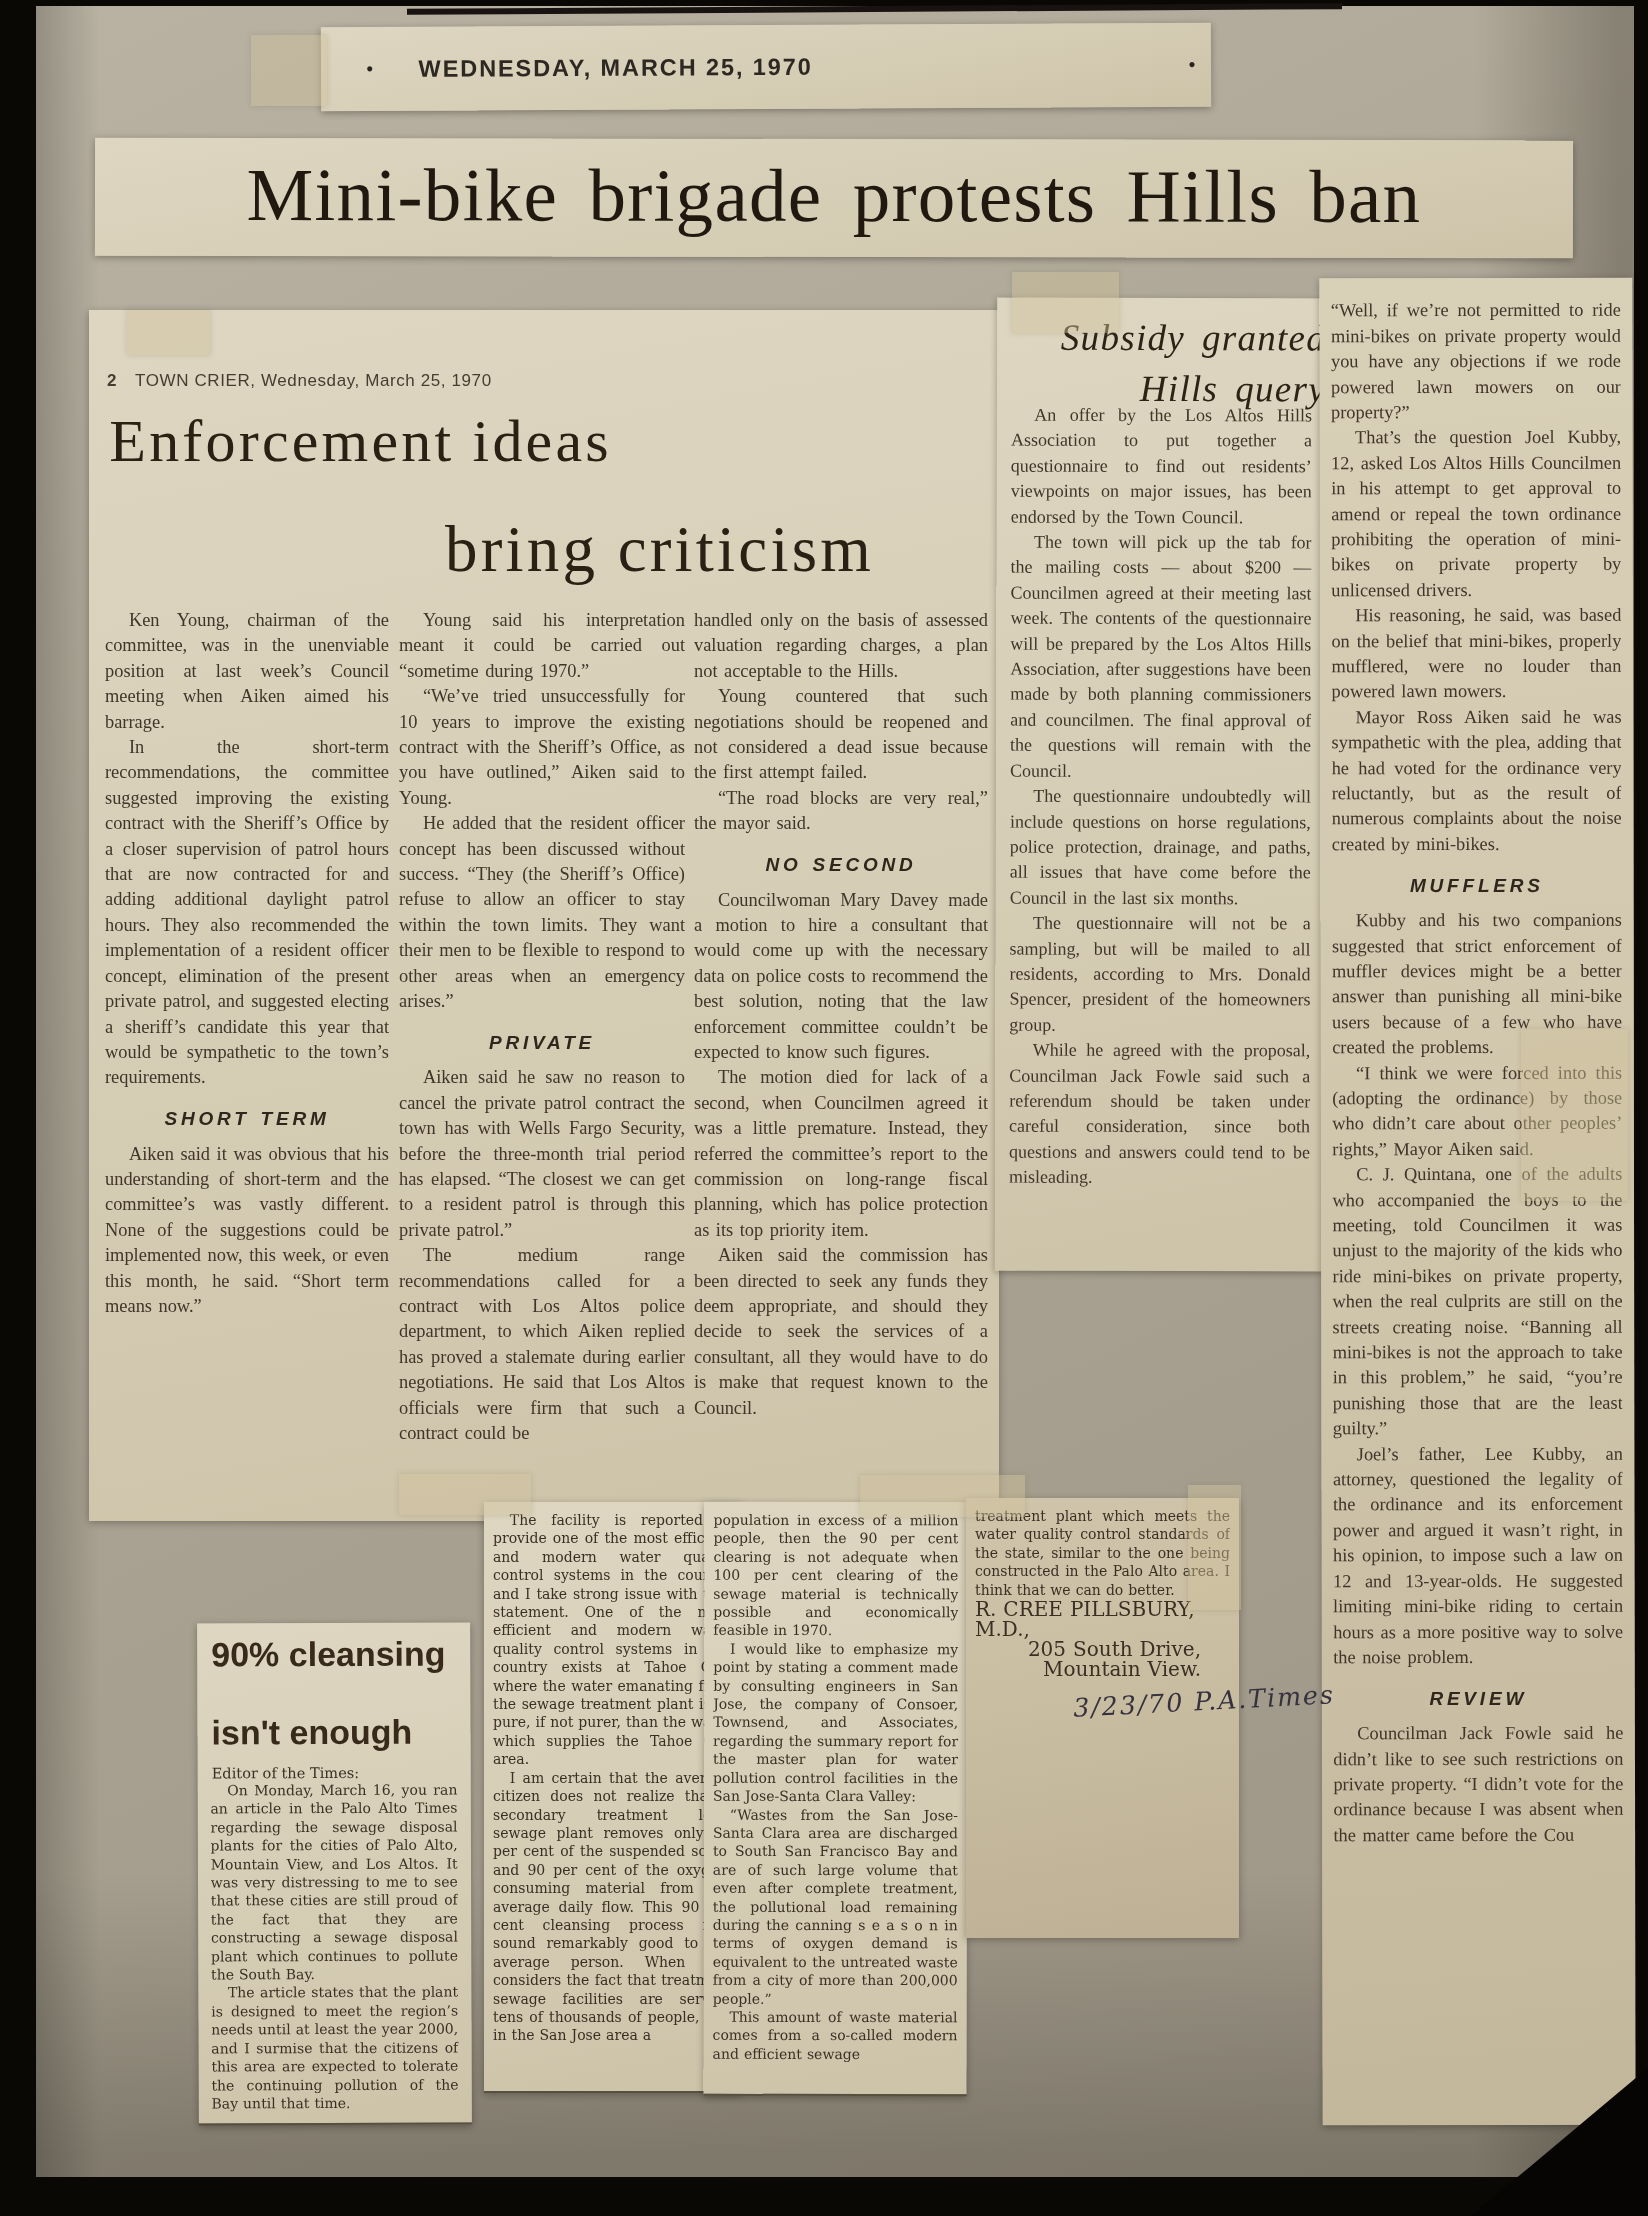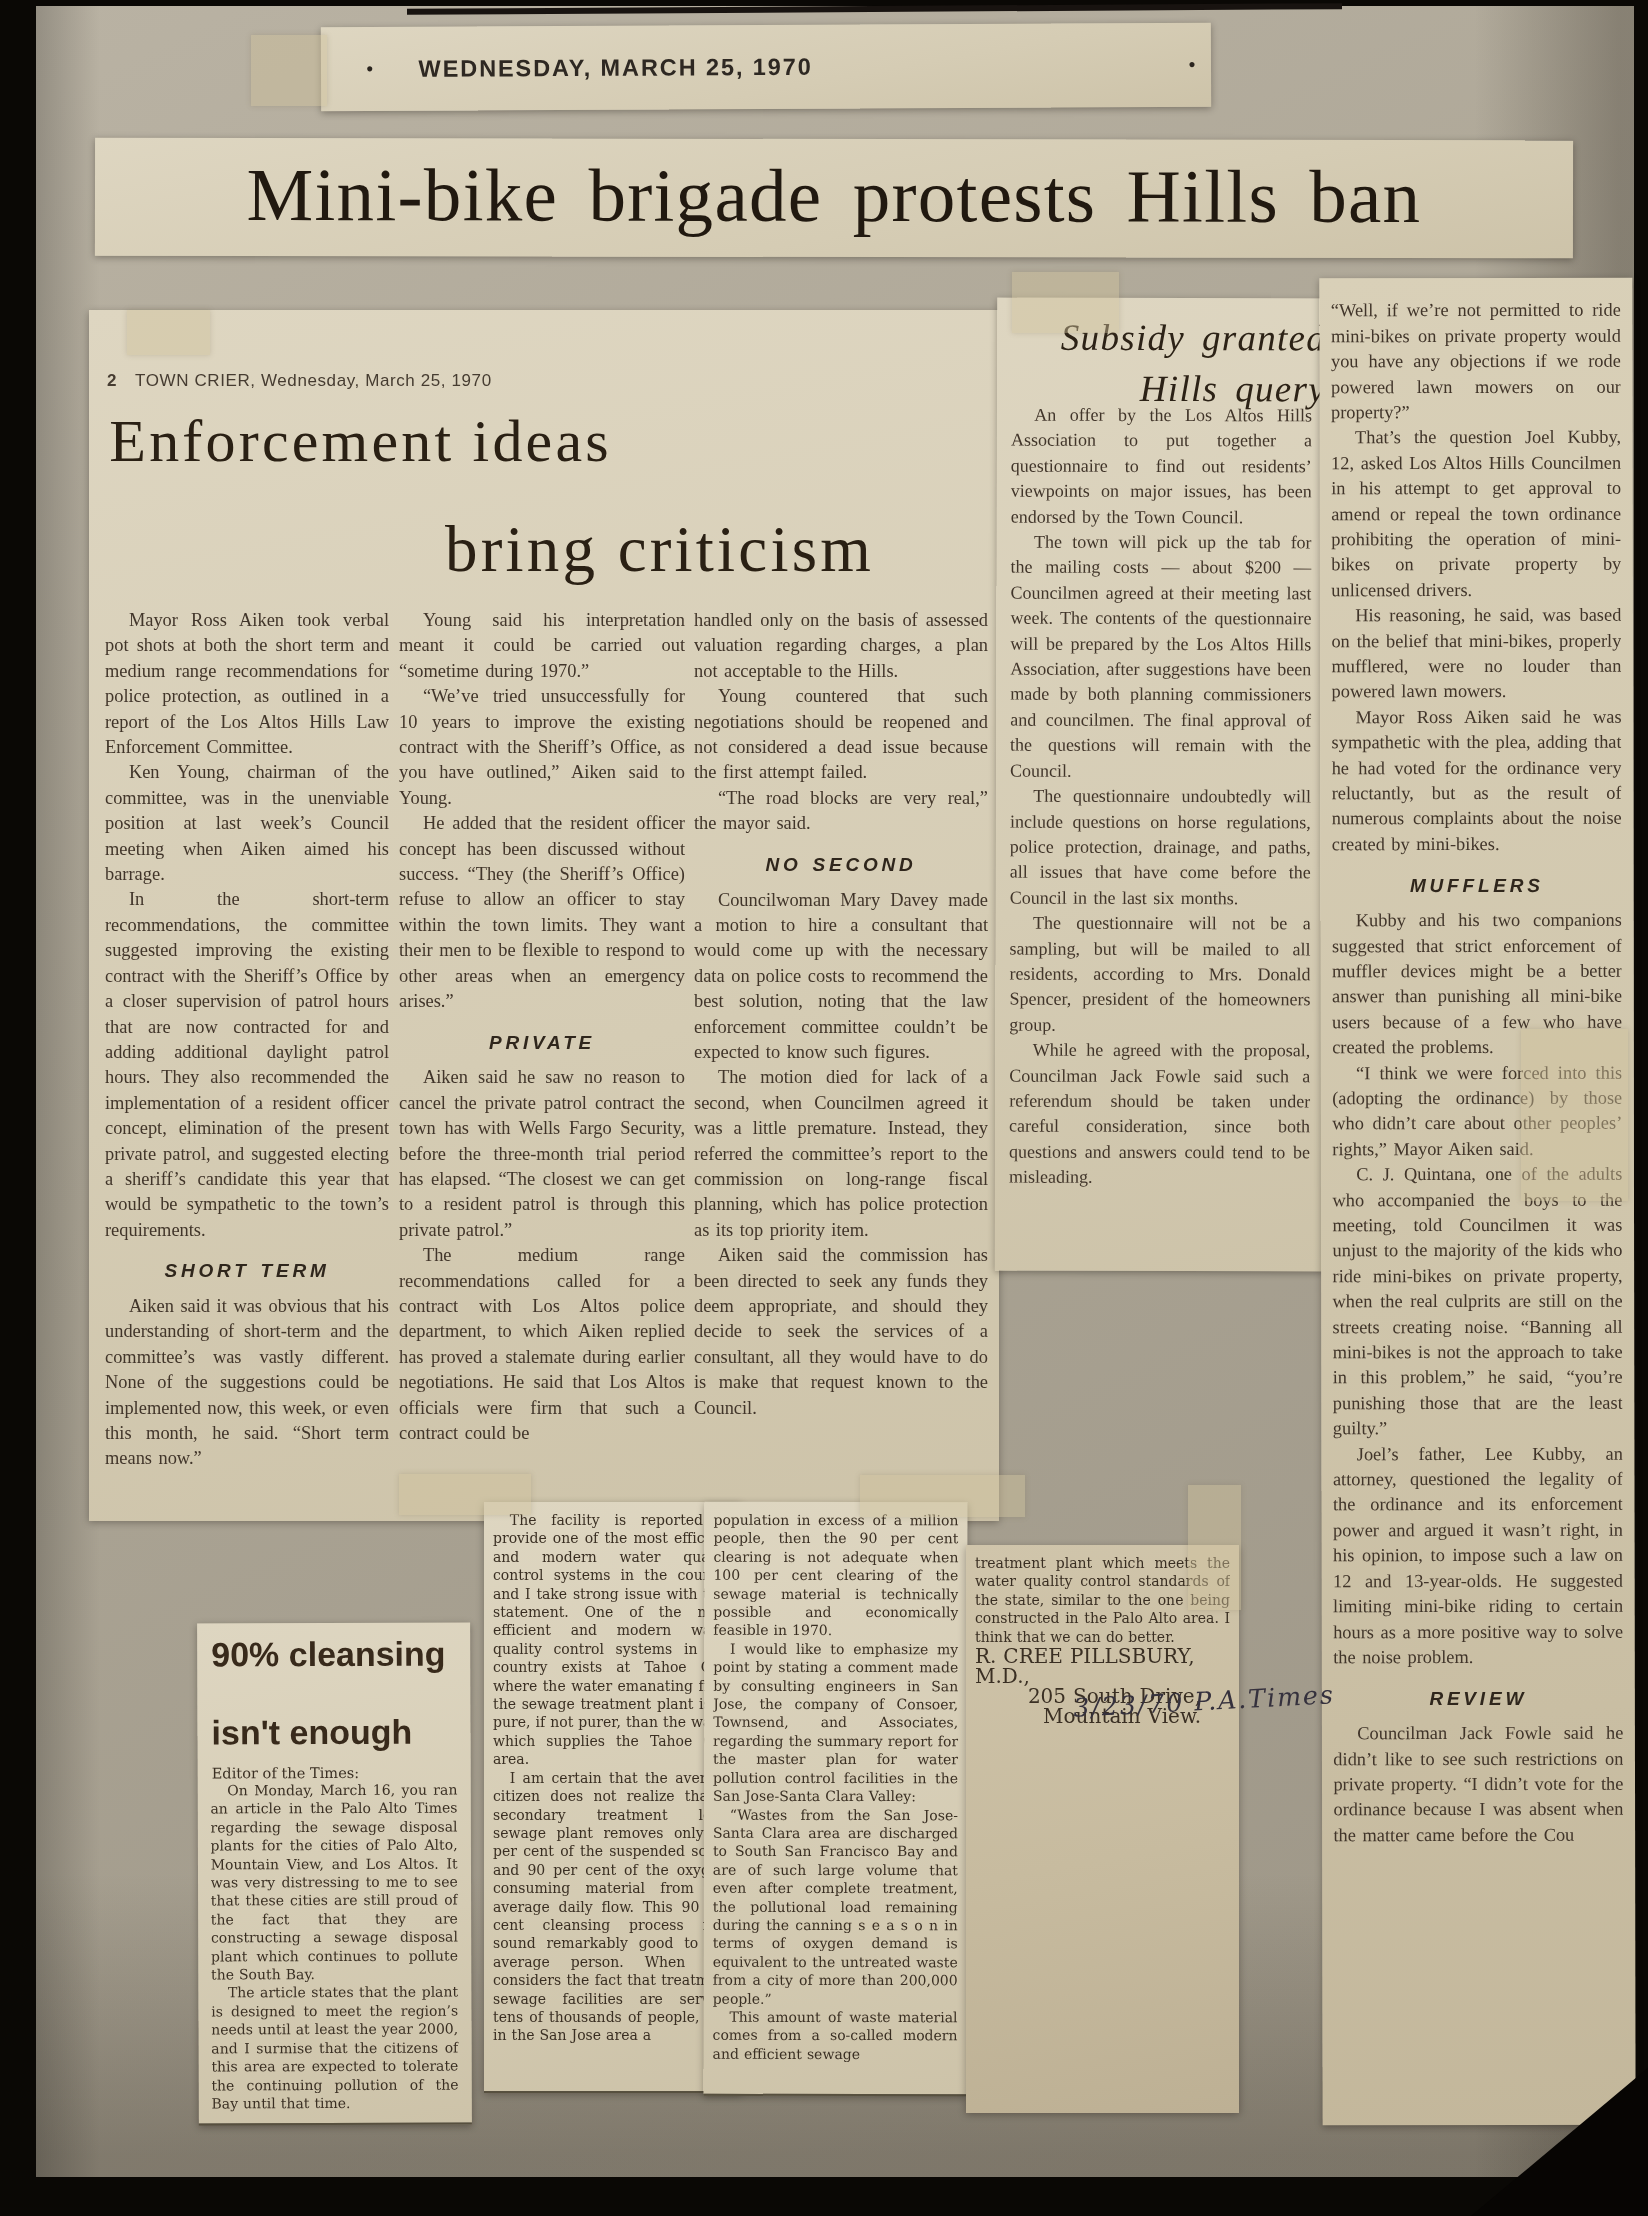--- a/index.html
+++ b/index.html
@@ -66,21 +66,21 @@
                       border-bottom:2.5px solid #57503f; box-sizing:border-box; transform:rotate(-0.2deg); }
   .letter-h { font-family:"Liberation Sans",sans-serif; font-weight:bold; font-size:34px;
               line-height:41px; color:#382a1b; margin-left:14px;margin-top:37px; }
   .letter-h.l1 { margin-top:11.4px; }
   .salutation { margin:10.2px 0 3.8px 14px; font-family:"DejaVu Serif",serif; font-size:14.6px; color:#3a2f23; }
   .letter-col1-body { position:absolute; left:12.7px; top:158px; width:247px; height:331px; overflow:hidden; }
 
   .letter-col { border-bottom:2.5px solid #57503f; box-sizing:border-box; }
   .letter-col2 { left:456px;  top:1502px; width:257px; height:591px;margin-left:28px; }
   .letter-col3 { left:704px; top:1502px; width:263px; height:594px; transform:rotate(0.1deg); }
-  .letter-col4 { left:966px; top:1545px; width:273px; height:568px; border:none; }
+  .letter-col4 { left:966px; top:1498px; width:273px; height:440px; border:none; }
   .letter-col .inner, .letter-col4 .inner { position:absolute; left:9px; top:9px; right:9px; bottom:6.4px; overflow:hidden; }
 
   .signature { font-family:"DejaVu Serif",serif; font-size:20px; line-height:20px; color:#3a2f23; }
   .signature .sig-name { text-indent:0; }
   .signature .sig-addr { text-align:right; padding-right:29px; }
 
   .handwriting { position:absolute; left:1073px; top:1686px; font-family:"DejaVu Serif",serif;
                  font-style:italic; font-size:25.4px; color:#35313d; transform:rotate(-3deg);
                  letter-spacing:1.9px; }
 
@@ -108,21 +108,20 @@
     <div class="banner-headline">Mini-bike brigade protests Hills ban</div>
   </div>
 
   <div class="clip cream article-clip">
     <div class="kicker">
       <span class="kicker-num">2</span><span class="kicker-text">TOWN CRIER, Wednesday, March 25, 1970</span>
     </div>
     <div class="enf-h1">Enforcement ideas</div>
     <div class="enf-h2">bring criticism</div>
     <div class="col col1 body-text">
-        <p class="para">Mayor Ross Aiken took verbal pot shots at both the short term and medium range recommendations for police protection, as outlined in a report of the Los Altos Hills Law Enforcement Committee.</p>
         <p class="para">Ken Young, chairman of the committee, was in the unenviable position at last week’s Council meeting when Aiken aimed his barrage.</p>
         <p class="para">In the short-term recommendations, the committee suggested improving the existing contract with the Sheriff’s Office by a closer supervision of patrol hours that are now contracted for and adding additional daylight patrol hours. They also recommended the implementation of a resident officer concept, elimination of the present private patrol, and suggested electing a sheriff’s candidate this year that would be sympathetic to the town’s requirements.</p>
         <div class="subhead">SHORT TERM</div>
         <p class="para">Aiken said it was obvious that his understanding of short-term and the committee’s was vastly different. None of the suggestions could be implemented now, this week, or even this month, he said. “Short term means now.”</p>
       </div>
     <div class="col col2 body-text">
         <p class="para">Young said his interpretation meant it could be carried out “sometime during 1970.”</p>
         <p class="para">“We’ve tried unsuccessfully for 10 years to improve the existing contract with the Sheriff’s Office, as you have outlined,” Aiken said to Young.</p>
         <p class="para">He added that the resident officer concept has been discussed without success. “They (the Sheriff’s Office) refuse to allow an officer to stay within the town limits. They want their men to be flexible to respond to other areas when an emergency arises.”</p>
         <div class="subhead">PRIVATE</div>

